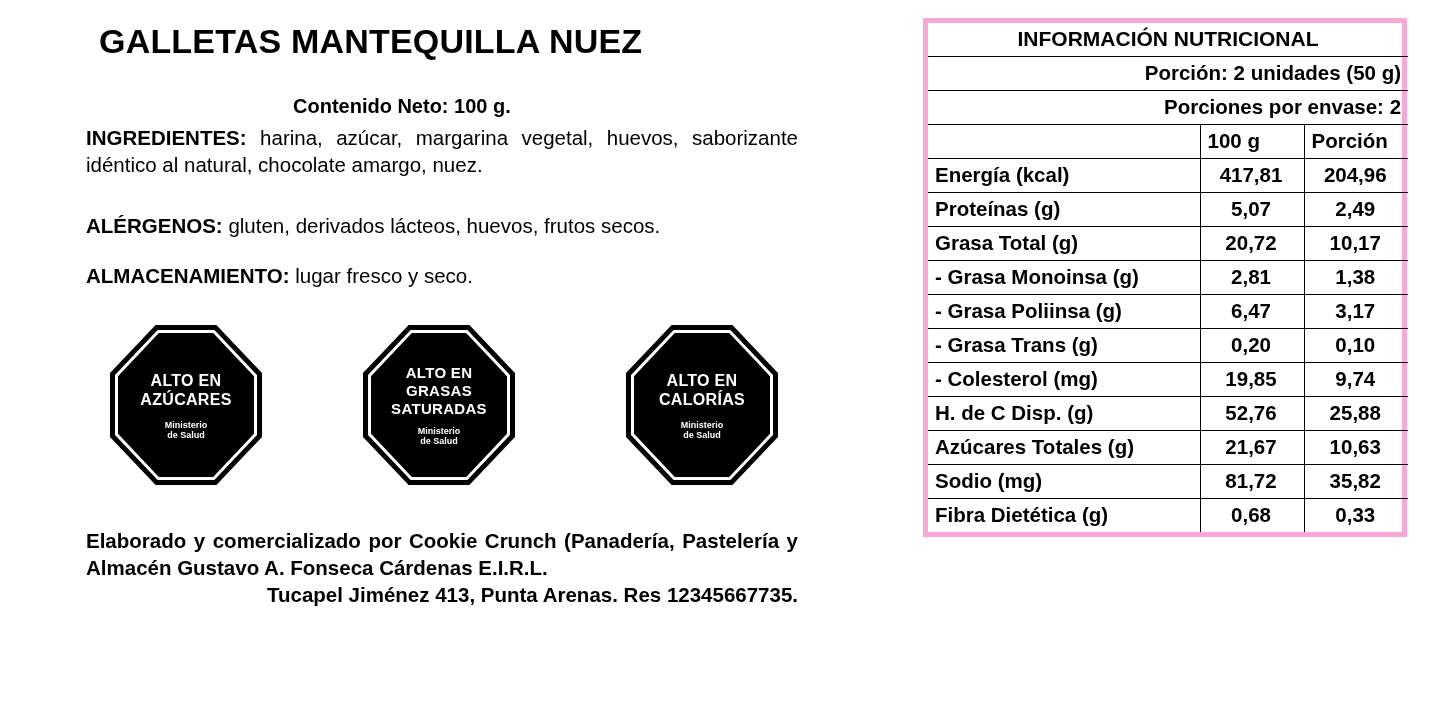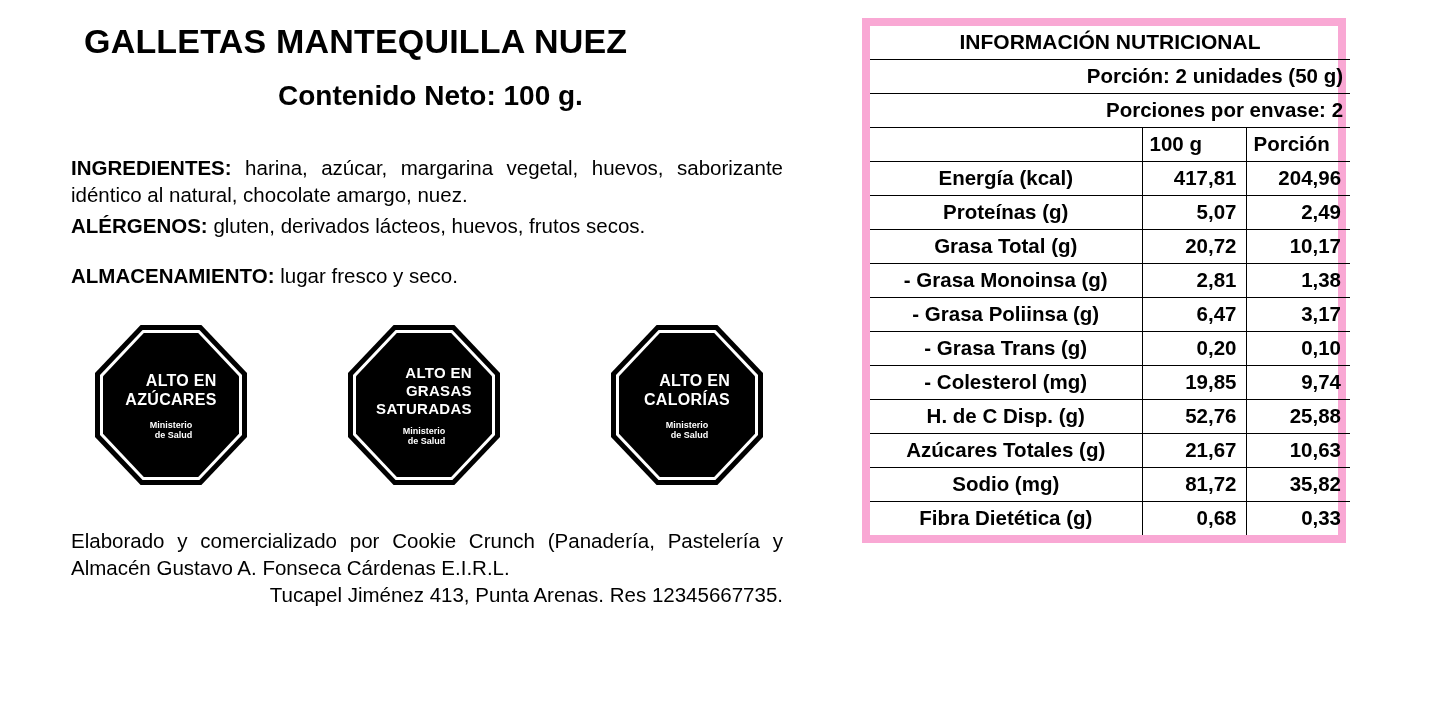--- a/index.html
+++ b/index.html
@@ -12,20 +12,21 @@
     height: 707px;
     font-family: "Liberation Sans", sans-serif;
     color: #000000;
     position: relative;
     overflow: hidden;
   }
   .page {
     position: relative;
     width: 1216px;
     height: 707px;
+    margin-left: 15px;
   }
 
   
   .left {
     position: absolute;
     left: 0;
     top: 0;
     width: 845px;
     height: 707px;
   }
@@ -34,33 +35,33 @@
     left: 84px;
     top: 22px;
     font-size: 34px;
     font-weight: bold;
     letter-spacing: 0.2px;
     white-space: nowrap;
   }
   .net-content {
     position: absolute;
     left: 278px;
-    top: 80px;
-    font-size: 28px;
+    top: 95px;
+    font-size: 20px;
     font-weight: bold;
   }
   .para {
     position: absolute;
     left: 71px;
     width: 712px;
     font-size: 20.5px;
     line-height: 27px;
     text-align: justify;
   }
-  .para.ingredients { top: 154px; }
+  .para.ingredients { top: 124px; }
   .para.allergens { top: 212px; }
   .para.storage { top: 262px; }
   .lbl { font-weight: bold; }
   .ing-body { }
 
   
   .stamps {
     position: absolute;
     left: 95px;
     top: 325px;
@@ -92,21 +93,21 @@
     position: absolute;
     inset: 8px;
     background: #000000;
     -webkit-clip-path: polygon(30% 0%, 70% 0%, 100% 30%, 100% 70%, 70% 100%, 30% 100%, 0% 70%, 0% 30%);
     clip-path: polygon(30% 0%, 70% 0%, 100% 30%, 100% 70%, 70% 100%, 30% 100%, 0% 70%, 0% 30%);
     color: #ffffff;
     display: flex;
     flex-direction: column;
     align-items: center;
     justify-content: center;
-    text-align: right;
+    text-align: center;
   }
   .octagon .face .main {
     font-size: 16px;
     font-weight: bold;
     line-height: 19px;
     letter-spacing: 0.3px;
   }
   .octagon .face .authority {
     font-size: 9px;
     font-weight: bold;
@@ -119,33 +120,33 @@
   .octagon.o2 .face .main { font-size: 15px; line-height: 18px; }
   .octagon.o2 .face .authority { margin-top: 8px; }
 
   
   .manufacturer {
     position: absolute;
     left: 71px;
     top: 527px;
     width: 712px;
     font-size: 20.5px;
-    font-weight: normal;
+    font-weight: bold;
     line-height: 27px;
     text-align: justify;
   }
   .manufacturer .lastline { text-align: right; }
 
   
   .nutri-wrap {
     position: absolute;
-    left: 862px;
+    left: 908px;
     top: 18px;
     width: 484px;
-    border: 8px solid #f9a8d4;
+    border: 5px solid #f9a8d4;
     box-sizing: border-box;
     background: #ffffff;
   }
   table.nutri {
     border-collapse: collapse;
     width: 100%;
     table-layout: fixed;
   }
   table.nutri td {
     border: 1.5px solid #000000;
@@ -163,24 +164,24 @@
     border-left: none;
     border-right: none;
   }
   table.nutri td.full {
     border-left: none;
     border-right: none;
     text-align: right;
   }
   table.nutri td.label {
     border-left: none;
+    text-align: left;
+  }
+  table.nutri td.num {
     text-align: center;
-  }
-  table.nutri td.num {
-    text-align: right;
     padding-right: 9px;
   }
   table.nutri td.num.last {
     border-right: none;
   }
   table.nutri td.hdr {
     text-align: left;
   }
   table.nutri tr.last td { border-bottom: none; }
   col.c-label { width: 272px; }

